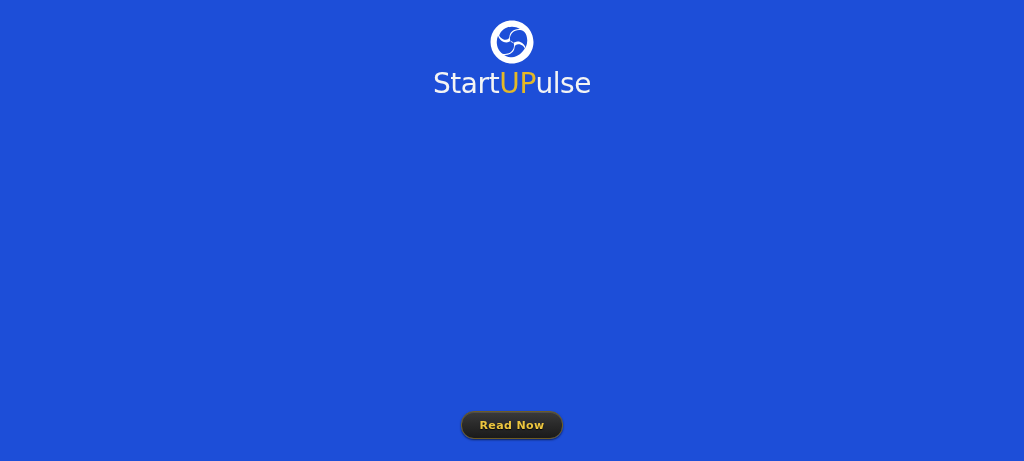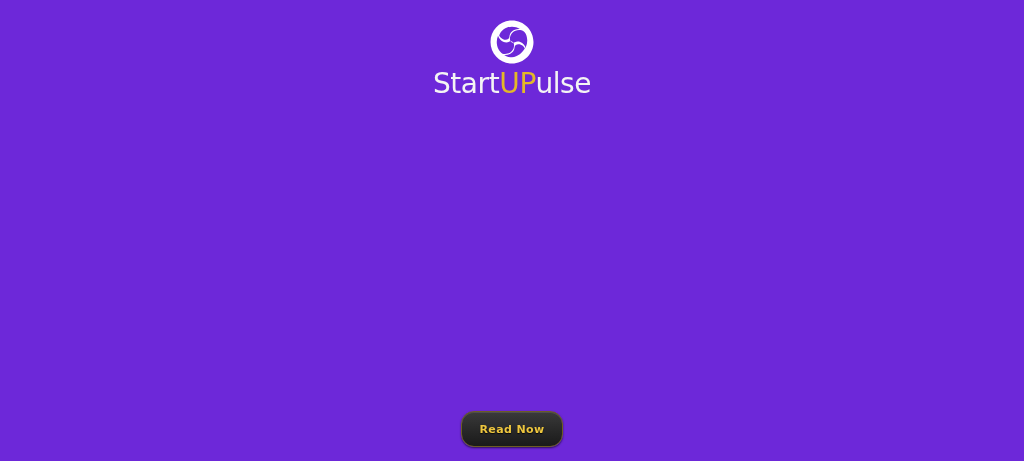--- a/index.html
+++ b/index.html
@@ -12,21 +12,21 @@
 
   body {
     background: #0d0d0d;
     font-family: "Liberation Sans", sans-serif;
     position: relative;
   }
 
   .slide {
     position: absolute;
     inset: 0;
-    background: #6d28d9;
+    background: #1d4ed8;
     display: flex;
     flex-direction: column;
     align-items: center;
   }
 
   
   .brand {
     position: absolute;
     top: 18px;
     left: 0;
@@ -97,21 +97,21 @@
     left: 0;
     right: 0;
     display: flex;
     justify-content: center;
   }
 
   .cta-button {
     display: inline-flex;
     align-items: center;
     justify-content: center;
-    height: 36px;
+    height: 28px;
     padding: 0 17px;
     border-radius: 13px;
     border: 1px solid #6d5c24;
     background: linear-gradient(to bottom, #3a3a3a 0%, #2b2b2b 45%, #1a1a1a 100%);
     box-shadow: inset 0 1px 0 rgba(255,255,255,0.10),
                 0 1px 2px rgba(0,0,0,0.6);
     cursor: pointer;
     user-select: none;
   }
 

